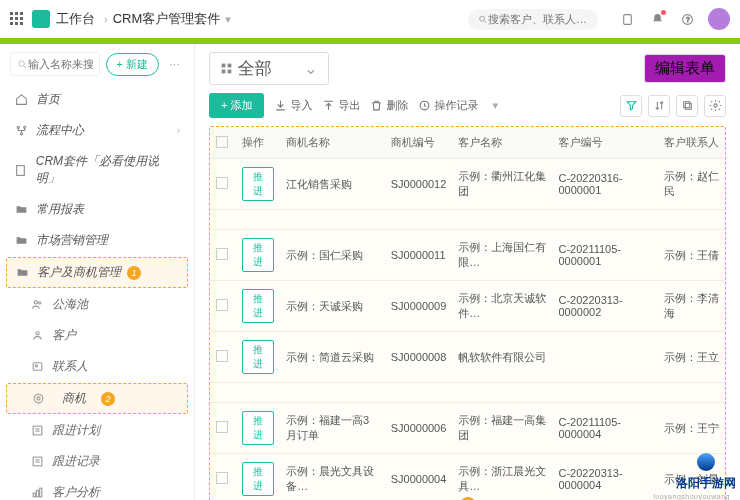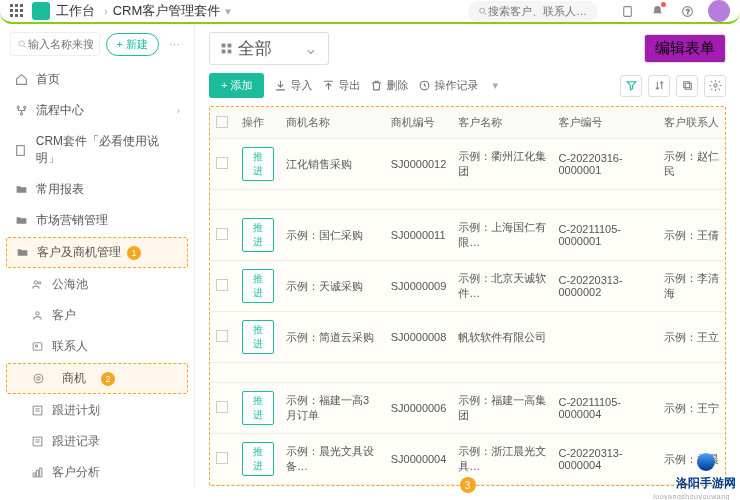--- a/index.html
+++ b/index.html
@@ -1,19 +1,19 @@
 <!DOCTYPE html>
 <html><head>
 <meta charset="utf-8">
 <style>
 * { margin: 0; padding: 0; box-sizing: border-box; }
 body { width: 740px; height: 500px; font-family: -apple-system, "Microsoft YaHei", sans-serif; font-size: 11px; color: #333; background: #fff; overflow: hidden; position: relative; }
 
 
-.topbar { height: 24px; background: #fff; border-bottom: 2px solid #84cc16; display: flex; align-items: center; padding: 0 10px; border-radius: 16px; }
+.topbar { height: 44px; background: #fff; border-bottom: 6px solid #84cc16; display: flex; align-items: center; padding: 0 10px; }
 .apps-icon { width: 14px; height: 14px; display: grid; grid-template-columns: repeat(3,3px); grid-template-rows: repeat(3,3px); gap: 2px; margin-right: 8px; cursor: pointer; }
 .apps-icon span { background: #666; }
 .logo { width: 18px; height: 18px; background: #1abc9c; border-radius: 3px; margin-right: 6px; }
 .topbar .title { font-size: 13px; color: #333; margin-right: 4px; }
 .chev { color: #aaa; margin: 0 5px; }
 .title-sub { font-size: 13px; color: #333; }
 .spacer { flex: 1; }
 .search-box { display: flex; align-items: center; background: #f5f5f5; border-radius: 14px; padding: 4px 10px; width: 130px; margin-right: 10px; }
 .search-box input { border: none; background: transparent; outline: none; font-size: 11px; width: 100px; color: #666; }
 .top-icon { width: 22px; height: 22px; display: flex; align-items: center; justify-content: center; color: #888; margin-left: 8px; cursor: pointer; position: relative; }
@@ -24,21 +24,21 @@
 .body { display: flex; height: 464px; }
 
 
 .sidebar { width: 195px; border-right: 1px solid #eee; display: flex; flex-direction: column; overflow-y: auto; }
 .side-top { display: flex; align-items: center; padding: 8px 10px; gap: 6px; }
 .side-search { flex: 1; display: flex; align-items: center; background: #fff; border: 1px solid #eee; border-radius: 3px; padding: 3px 6px; height: 24px; }
 .side-search input { border: none; outline: none; font-size: 11px; width: 100%; color: #999; }
 .new-btn { border: 1px solid #1abc9c; color: #1abc9c; border-radius: 12px; padding: 3px 10px; font-size: 11px; background: #fff; cursor: pointer; display: flex; align-items: center; }
 .three-dots { color: #aaa; cursor: pointer; padding: 0 4px; }
 
-.nav-item { display: flex; align-items: center; padding: 7px 14px; color: #555; cursor: pointer; font-size: 12px; }
+.nav-item { display: flex; align-items: center; padding: 7px 14px; color: #555; cursor: pointer; font-size: 12px; font-style: italic; }
 .nav-item.sub { padding-left: 30px; color: #666; }
 .nav-item .ico { width: 14px; margin-right: 8px; display: flex; align-items: center; justify-content: center; color: #888; }
 .nav-item.hl1 { background: #fff7ec; border: 1px dashed #f5a623; margin: 1px 6px; padding: 6px 8px; border-radius: 2px; }
 .nav-item.hl2 { background: #fff7ec; border: 1px dashed #f5a623; margin: 1px 6px; padding: 6px 24px; border-radius: 2px; gap: 9px; }
 .num-badge { width: 14px; height: 14px; border-radius: 50%; background: #f5a623; color: #fff; font-size: 9px; display: flex; align-items: center; justify-content: center; margin-left: 6px; }
 .exp-chev { margin-left: auto; color: #bbb; font-size: 10px; }
 
 
 .main { flex: 1; display: flex; flex-direction: column; padding: 8px 14px; }
 .main-top { display: flex; align-items: center; margin-bottom: 8px; }

